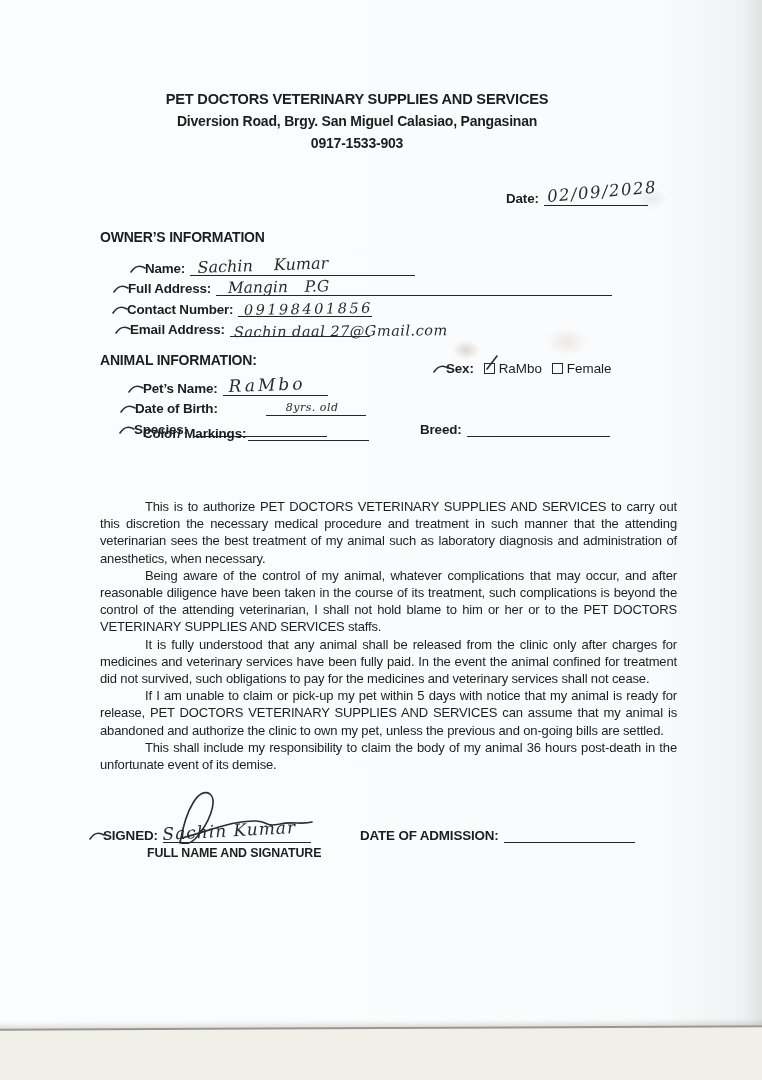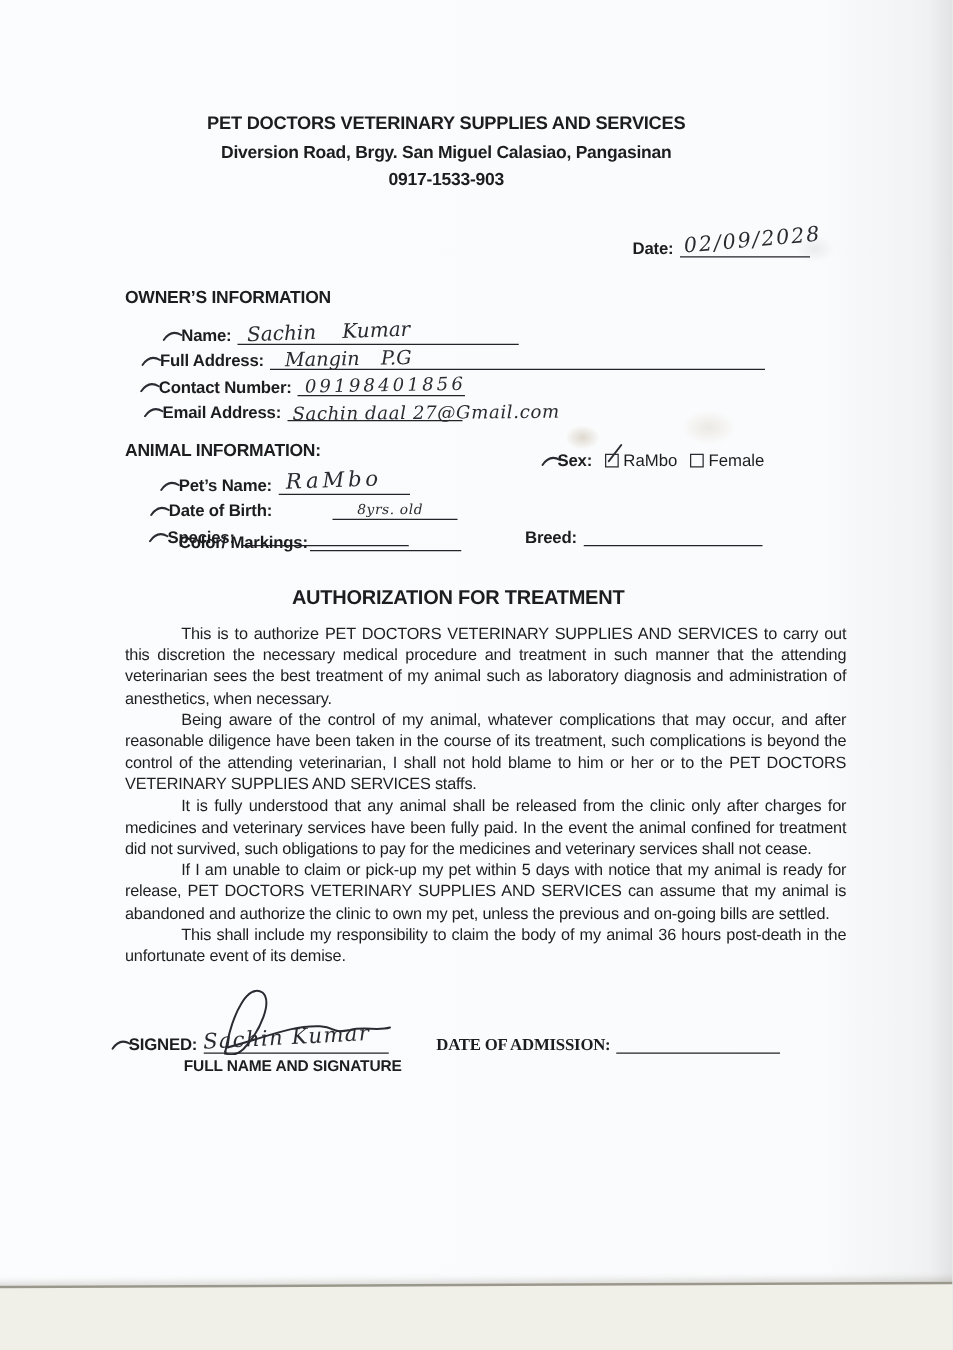--- a/index.html
+++ b/index.html
@@ -184,21 +184,20 @@
     </span>
   </div>
 
   <div class="row" style="top:426px; left:143px;">
     <span class="lbl">Color/ Markings:</span>
     <span class="wline" style="width:121px; margin-left:2px;">
       <span class="hand"></span>
     </span>
   </div>
 
-  <div class="auth-heading">AUTHORIZATION FOR TREATMENT</div>
 
   <div class="body-text">
     <p>This is to authorize PET DOCTORS VETERINARY SUPPLIES AND SERVICES to carry out this discretion the necessary medical procedure and treatment in such manner that the attending veterinarian sees the best treatment of my animal such as laboratory diagnosis and administration of anesthetics, when necessary.</p>
     <p>Being aware of the control of my animal, whatever complications that may occur, and after reasonable diligence have been taken in the course of its treatment, such complications is beyond the control of the attending veterinarian, I shall not hold blame to him or her or to the PET DOCTORS VETERINARY SUPPLIES AND SERVICES staffs.</p>
     <p>It is fully understood that any animal shall be released from the clinic only after charges for medicines and veterinary services have been fully paid. In the event the animal confined for treatment did not survived, such obligations to pay for the medicines and veterinary services shall not cease.</p>
     <p>If I am unable to claim or pick-up my pet within 5 days with notice that my animal is ready for release, PET DOCTORS VETERINARY SUPPLIES AND SERVICES can assume that my animal is abandoned and authorize the clinic to own my pet, unless the previous and on-going bills are settled.</p>
     <p>This shall include my responsibility to claim the body of my animal 36 hours post-death in the unfortunate event of its demise.</p>
   </div>
 
   <svg class="flourish" width="180" height="58" viewBox="0 0 180 58">
@@ -210,21 +209,21 @@
     <svg class="flick" width="16" height="10" viewBox="0 0 16 10" style="left:-14px;">
         <path d="M1,9 C5,3 10,2 15,5"></path>
       </svg>
     <span class="lbl">SIGNED:</span>
     <span class="wline" style="width:148px;">
       <span class="hand hand-sign">Sachin Kumar</span>
     </span>
   </div>
   <div class="sig-caption">FULL NAME AND SIGNATURE</div>
 
-  <div class="row" style="top:828px; left:349px;font-family:Liberation Serif, serif;">
+  <div class="row" style="top:828px; left:360px;">
     <span class="lbl">DATE OF ADMISSION:</span>
     <span class="wline" style="width:131px;">
       <span class="hand"></span>
     </span>
   </div>
 
   <div class="desk"></div>
 
 </div>
 

